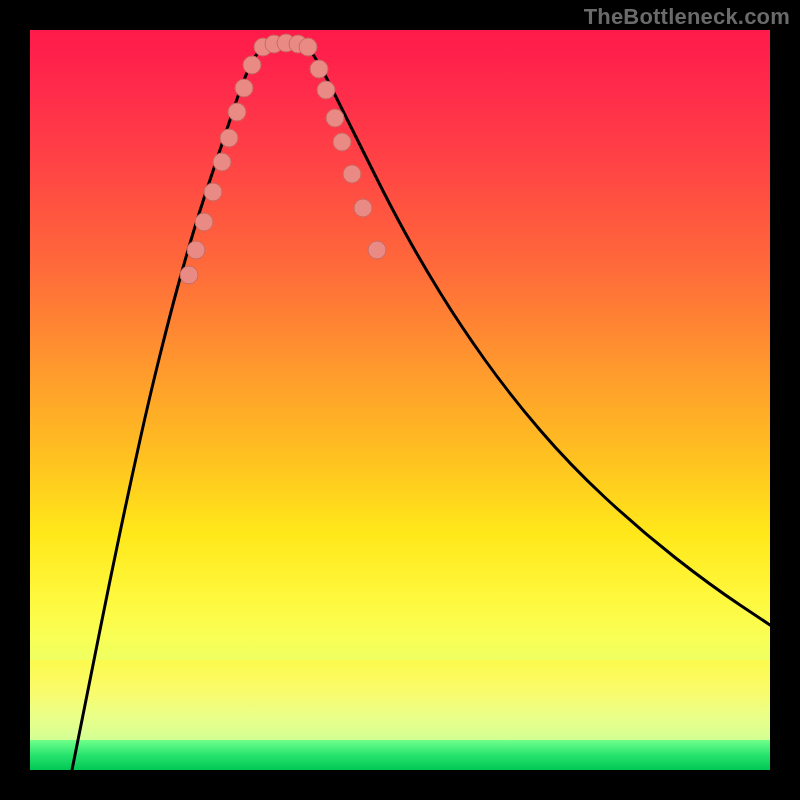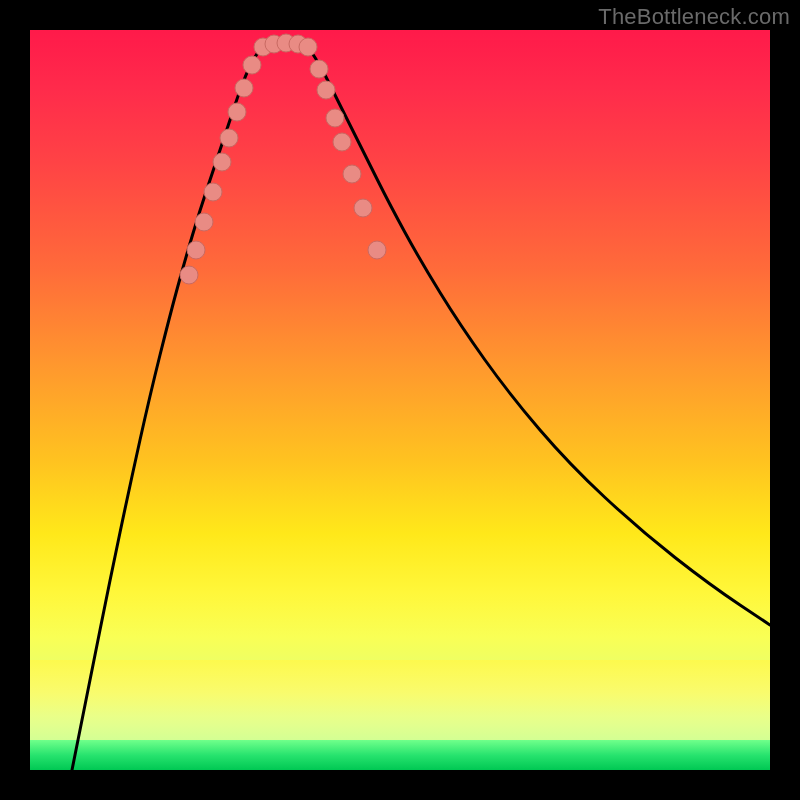--- a/index.html
+++ b/index.html
@@ -56,21 +56,21 @@
       position: absolute;
       left: 0; top: 0;
       width: 740px; height: 740px;
     }
     .watermark {
       position: absolute;
       top: 4px;
       right: 10px;
       font-family: Arial, Helvetica, sans-serif;
       font-size: 22px;
-      font-weight: 400;
+      font-weight: 700;
       color: #6a6a6a;
       letter-spacing: 0.2px;
       user-select: none;
     }
   </style>
 </head>
 <body>
 <div class="stage">
 
   <div class="watermark">TheBottleneck.com</div>

